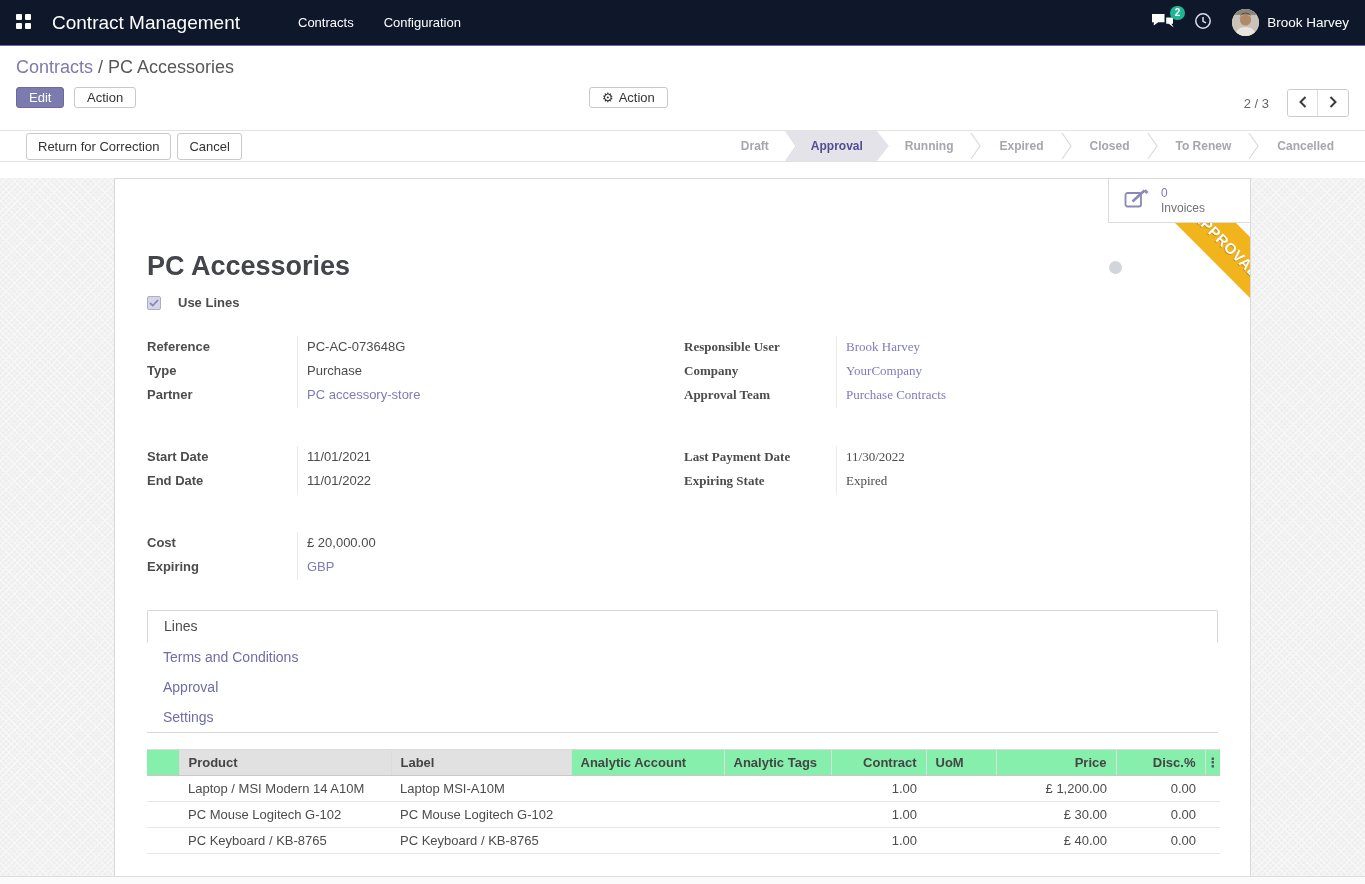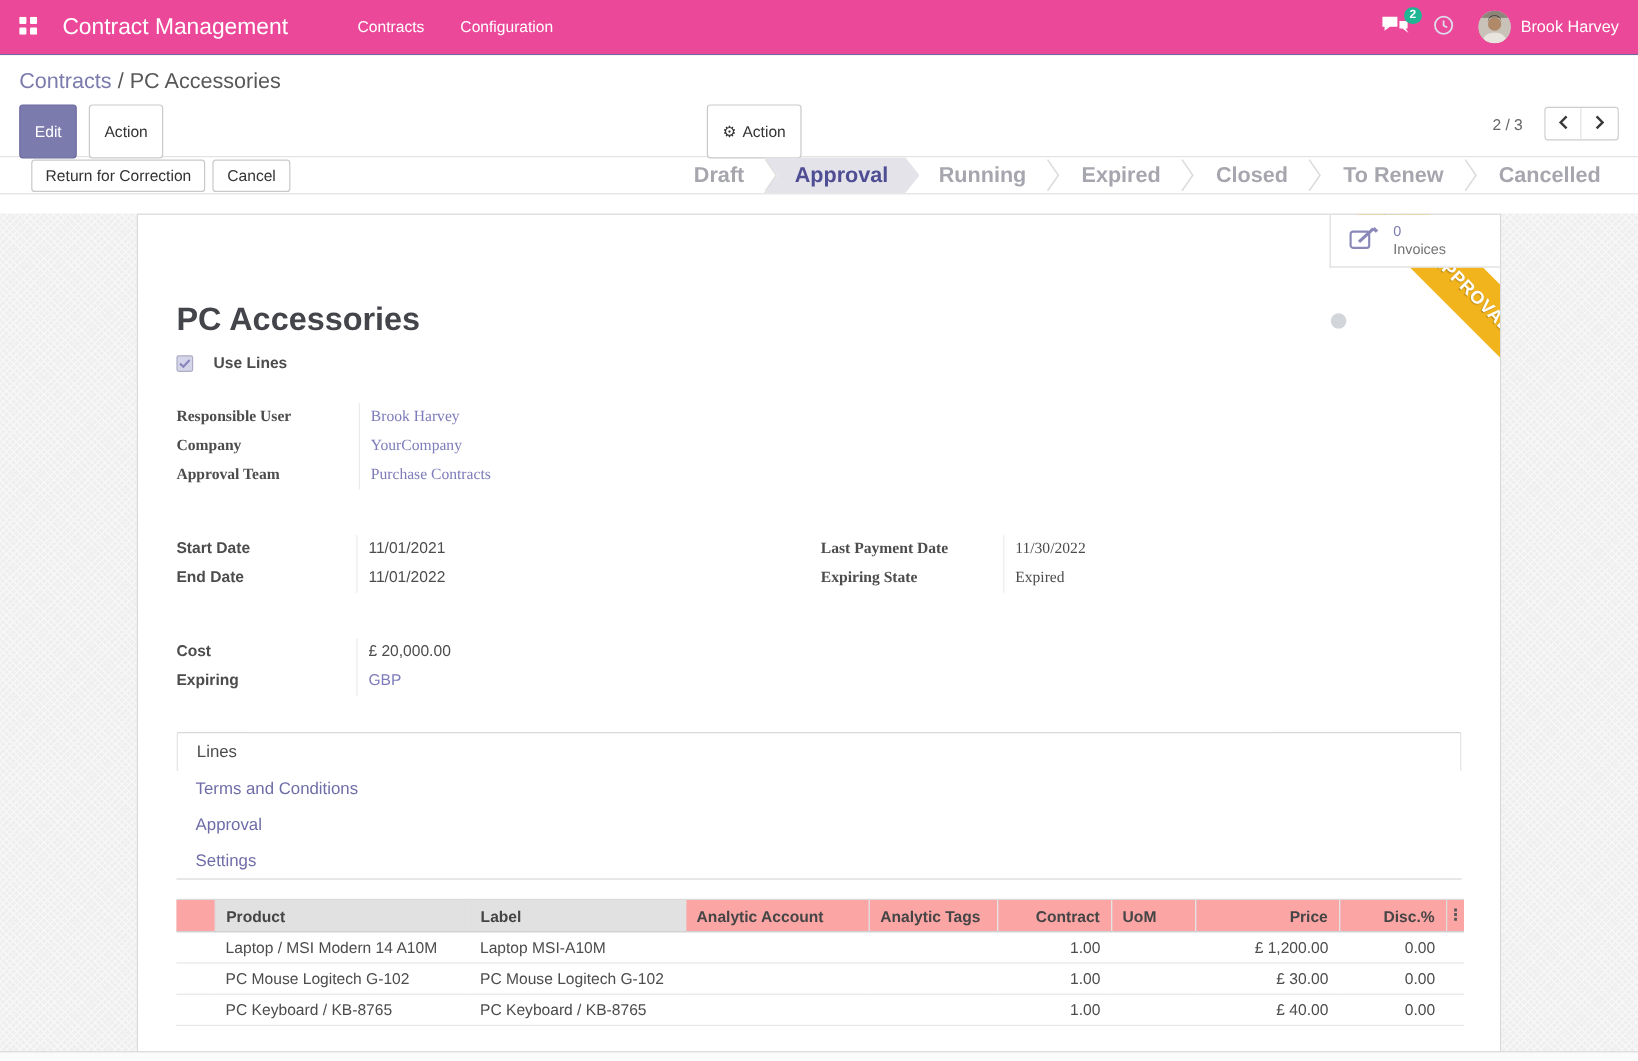--- a/index.html
+++ b/index.html
@@ -4,60 +4,60 @@
 <style>
   * { box-sizing: border-box; }
   html,body { margin:0; padding:0; }
   body {
     width:1365px; height:884px; overflow:hidden; background:#fff;
     font-family:"Liberation Sans","DejaVu Sans",sans-serif;
     font-size:13px; color:#4c4c4c;
   }
 
   
-  .navbar { height:46px; background:#ec4899; border-bottom:1px solid #6c6aa0;
+  .navbar { height:46px; background:#0f172a; border-bottom:1px solid #6c6aa0;
     display:flex; align-items:center; color:#fff; }
   .apps-btn { width:46px; height:46px; display:flex; align-items:center; justify-content:center; cursor:pointer; }
   .nav-title { font-size:19px; font-weight:normal; margin:0 58px 0 6px; white-space:nowrap; }
   .nav-menu { display:flex; gap:30px; font-size:13px; }
   .nav-menu-item { cursor:pointer; padding:4px 0; }
   .nav-right { margin-left:auto; display:flex; align-items:center; gap:20px; padding-right:16px; }
   .nav-icon { position:relative; cursor:pointer; display:flex; align-items:center; }
   .badge { position:absolute; top:-7px; right:-11px; background:#1FB694; color:#fff;
     font-size:10px; font-weight:bold; border-radius:9px; padding:1px 5px; line-height:12px; }
   .user-menu { display:flex; align-items:center; gap:8px; cursor:pointer; }
   .avatar { width:27px; height:27px; border-radius:50%; overflow:hidden; background:#cbc4ba; flex:none; }
   .user-name { font-size:13.5px; }
 
   
   .control-panel { background:#fff; padding:9px 16px 0; }
   .breadcrumb { font-size:18px; margin:2px 0 9px; }
   .breadcrumb .crumb-link { color:#7C7BAD; cursor:pointer; }
   .breadcrumb .crumb-sep, .breadcrumb .crumb-current { color:#585858; }
   .cp-row { position:relative; height:30px; margin-bottom:13px; }
   .btn { display:inline-block; border:1px solid #c9c9c9; background:#fff; border-radius:3px;
-    padding:13px 12px; font-size:13px; color:#333; cursor:pointer; line-height:17px; vertical-align:top; }
+    padding:1px 12px; font-size:13px; color:#333; cursor:pointer; line-height:17px; vertical-align:top; }
   .btn-primary { background:#7C7BAD; border-color:#6b69a0; color:#fff; }
   .btn + .btn { margin-left:6px; }
   .action-btn { position:absolute; left:567px; top:0; }
   .action-btn .gear { margin-right:5px; font-size:13px; }
   .pager { position:absolute; right:0; top:2px; display:flex; align-items:center; }
   .pager-value { color:#666; margin-right:18px; font-size:13px; cursor:pointer;text-align:center; }
   .pager-buttons { display:flex; border:1px solid #ccc; border-radius:3px; overflow:hidden; background:#fff; }
   .pager-btn { width:30px; height:26px; background:#fff; border:none; display:flex;
     align-items:center; justify-content:center; cursor:pointer; }
   .pager-btn.prev { border-right:1px solid #ddd; }
 
   
   .statusbar { height:32px; border-top:1px solid #e3e3e3; border-bottom:1px solid #e2e2e2;
     background:#fff; display:flex; align-items:center; justify-content:space-between; padding-left:26px; }
   .status-actions { display:flex; }
   .status-actions .btn { padding:4px 11px; }
   .status-states { display:flex; align-items:center; height:100%; padding-right:14px; }
-  .state { font-size:18px; font-weight:bold; color:#a6a6ae; padding:0 17px; line-height:30px;
+  .state { font-size:12px; font-weight:bold; color:#a6a6ae; padding:0 17px; line-height:30px;
     height:30px; cursor:pointer; white-space:nowrap; }
   .state.active { background:#e3e3e9; color:#4f4d93; padding:0 26px; margin:0 -13px; position:relative; z-index:1;
     clip-path:polygon(0 0, calc(100% - 12px) 0, 100% 50%, calc(100% - 12px) 100%, 0 100%, 12px 50%); }
   .state-sep { display:flex; align-items:center; height:30px; }
 
   
   .content { position:relative; min-height:712px; background-color:#efefef;
     background-image:
       repeating-linear-gradient(45deg, #f7f7f7 0, #f7f7f7 1px, transparent 1px, transparent 4px),
       repeating-linear-gradient(135deg, #f7f7f7 0, #f7f7f7 1px, transparent 1px, transparent 4px); }
@@ -97,21 +97,21 @@
   .fcol.right .flabel { width:152px; }
   .fvalue { flex:1; border-left:1px solid #ebebeb; padding:3px 0 3px 9px; color:#4c4c4c; }
   .fvalue.link { color:#7e7cba; cursor:pointer; }
 
   .tabs { margin-top:30px; border-bottom:1px solid #d8d8d8; display:flex;flex-direction:column; }
   .tab { padding:7px 16px 8px; font-size:14px; color:#6f6da8; cursor:pointer; margin-bottom:-1px; }
   .tab.active { background:#fff; border:1px solid #d8d8d8; border-bottom:1px solid #fff;
     border-radius:2px 2px 0 0; color:#4c4c4c; }
 
   table.lines-table { margin-top:16px; width:100%; border-collapse:collapse; table-layout:fixed; font-size:13px; }
-  .lines-table th { font-weight:bold; color:#454545; text-align:left; padding:5px 9px; background:#fca5a5;
+  .lines-table th { font-weight:bold; color:#454545; text-align:left; padding:5px 9px; background:#86efac;
     border-top:1px solid #dadada; border-bottom:1px solid #c8c8c8; border-right:1px solid #dcdcdc;
     white-space:nowrap; overflow:hidden; cursor:pointer; }
   .lines-table th.dark { background:#e1e1e1; }
   .lines-table th:last-child { border-right:none; }
   .lines-table th.num, .lines-table td.num { text-align:right; }
   .lines-table td { padding:5px 9px; border-bottom:1px solid #e7e7e7; color:#4c4c4c;
     white-space:nowrap; overflow:hidden; }
   .lines-table th.toggle-col { padding:5px 1px; text-align:center; color:#555; }
 
   .h-scrollbar { margin-top:23px; height:13px; background:#e4e4e8; border-radius:2px; cursor:grab; }
@@ -270,20 +270,34 @@
       <div class="use-lines">
         <span class="checkbox">
           <span><svg width="10" height="8" viewBox="0 0 10 8" fill="none" stroke="#8886bd" stroke-width="1.8">
                 <polyline points="1,4 3.8,6.6 9,1"></polyline>
               </svg></span>
         </span>
         <span class="use-lines-label">Use Lines</span>
       </div>
 
       <div class="fgroup first">
+        <div class="fcol">
+          <div class="frow">
+              <span class="flabel">Reference</span>
+              <span class="fvalue">PC-AC-073648G</span>
+            </div>
+          <div class="frow">
+              <span class="flabel">Type</span>
+              <span class="fvalue">Purchase</span>
+            </div>
+          <div class="frow">
+              <span class="flabel">Partner</span>
+              <span class="fvalue link">PC accessory-store</span>
+            </div>
+        </div>
         <div class="fcol right">
           <div class="frow">
               <span class="flabel">Responsible User</span>
               <span class="fvalue link">Brook Harvey</span>
             </div>
           <div class="frow">
               <span class="flabel">Company</span>
               <span class="fvalue link">YourCompany</span>
             </div>
           <div class="frow">

